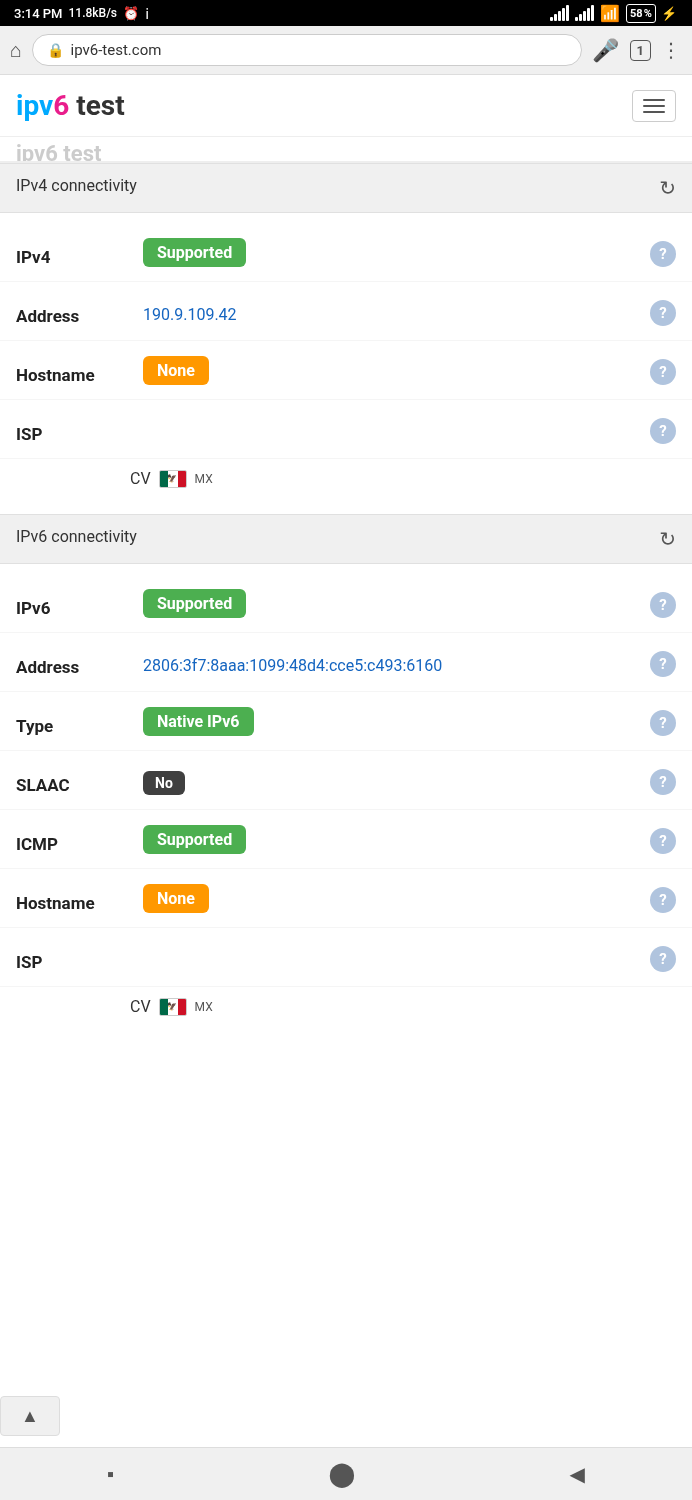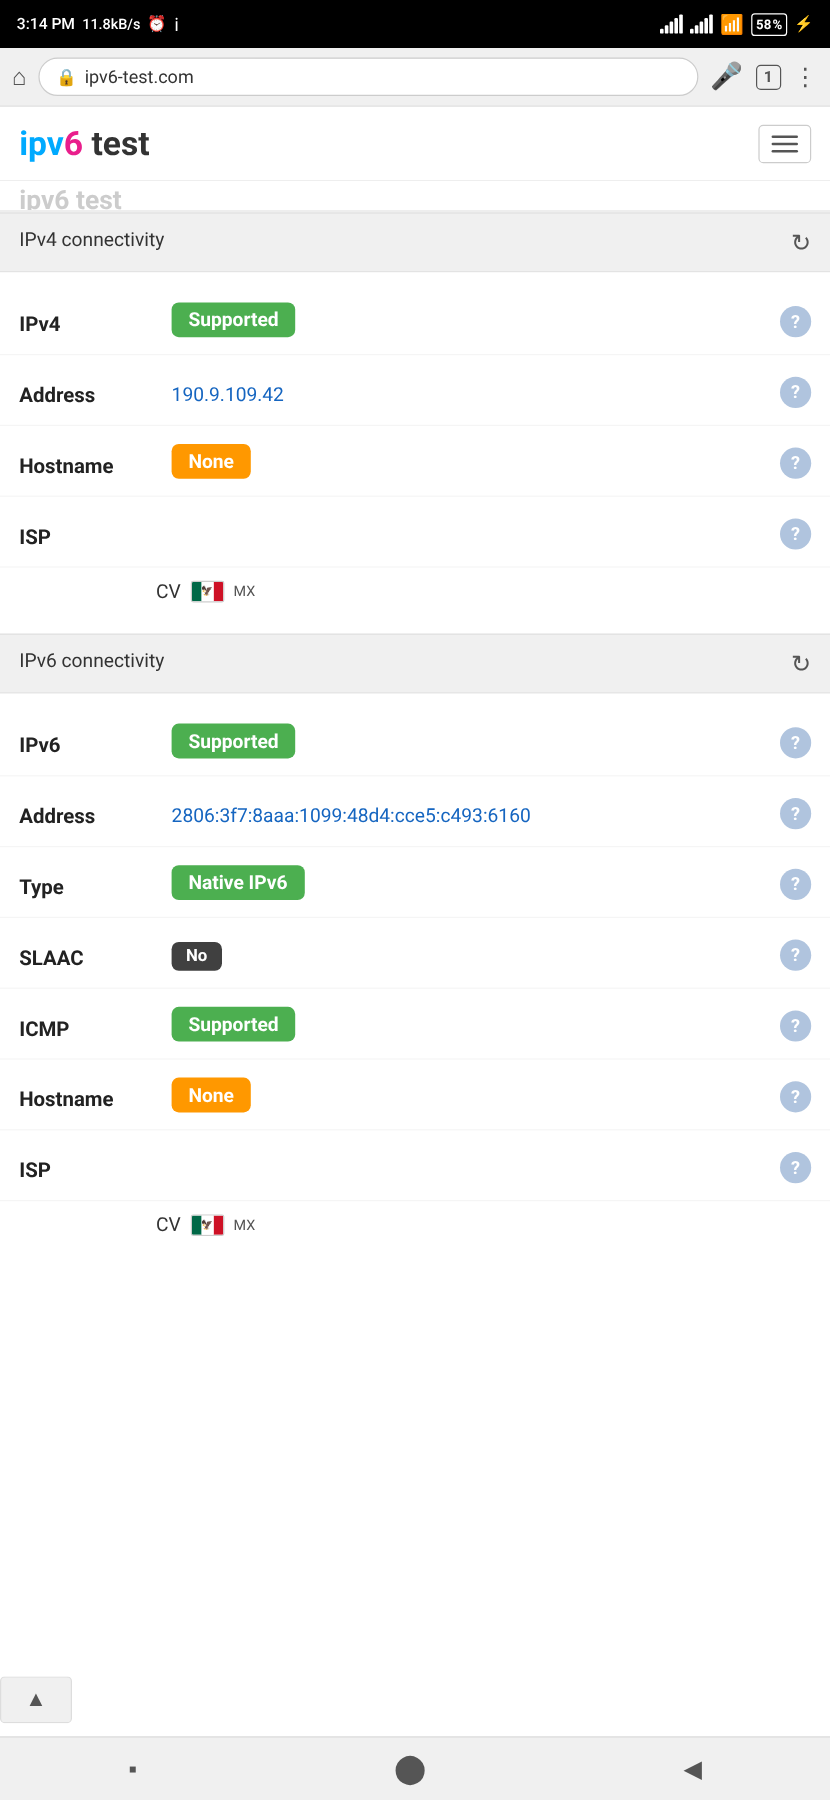--- a/index.html
+++ b/index.html
@@ -7,21 +7,21 @@
     body { width: 692px; background: #fff; font-family: -apple-system, BlinkMacSystemFont, 'Segoe UI', Roboto, sans-serif; }
 
     
     .status-bar {
       background: #000;
       color: #fff;
       display: flex;
       align-items: center;
       justify-content: space-between;
       padding: 6px 14px;
-      height: 40px;
+      height: 26px;
       font-size: 13px;
       font-weight: 500;
     }
     .status-left { display: flex; align-items: center; gap: 6px; }
     .status-right { display: flex; align-items: center; gap: 6px; }
     .signal-bars { display: flex; align-items: flex-end; gap: 1px; }
     .signal-bar { background: #fff; width: 3px; border-radius: 1px; }
     .battery-icon {
       display: inline-flex; align-items: center; gap: 1px;
       border: 1.5px solid #fff; border-radius: 3px; padding: 2px 3px;

